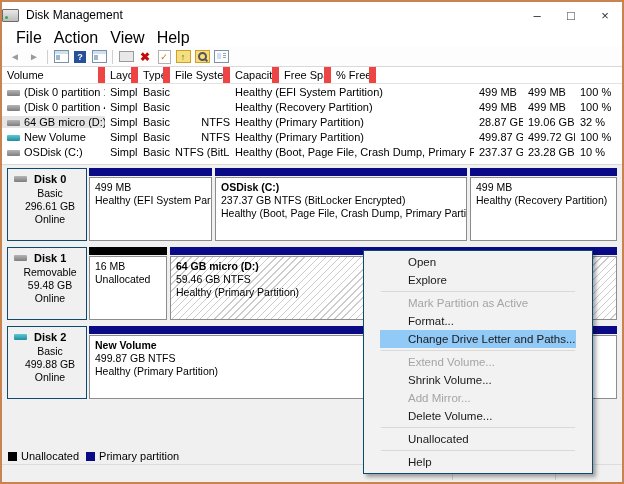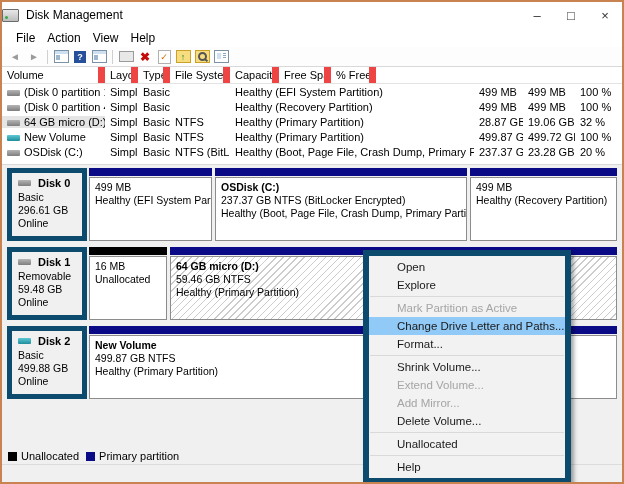--- a/index.html
+++ b/index.html
@@ -8,21 +8,21 @@
 
   
   .titlebar { height:26px; display:flex; align-items:center; background:#fff; flex:0 0 auto; }
   .app-icon { width:15px; height:11px; border:1px solid #6b6b6b; background:linear-gradient(#e8e8e8,#bdbdbd); border-radius:1px; position:relative; margin-right:7px; }
   .app-icon::after { content:""; position:absolute; left:2px; bottom:2px; width:3px; height:3px; background:#2fae3d; border-radius:50%; }
   .title-text { font-size:12px; color:#000; }
   .win-controls { margin-left:auto; display:flex; height:100%; }
   .win-btn { width:34px; display:flex; align-items:center; justify-content:center; font-size:13px; color:#333; }
 
   
-  .menubar { height:19px; display:flex; align-items:center; padding-left:8px; font-size:12px; color:#000; flex:0 0 auto; background:#fff; }
+  .menubar { height:19px; display:flex; align-items:center; padding-left:8px; font-size:16px; color:#000; flex:0 0 auto; background:#fff; }
   .menu-item { padding:0 6px; }
 
   
   .toolbar { height:19px; display:flex; align-items:center; padding-left:5px; gap:3px; background:#fdfdfd; border-bottom:1px solid #d9d9d9; flex:0 0 auto; }
   .tb-sep { width:1px; height:14px; background:#d0d0d0; margin:0 2px; }
   .tb-ic { display:flex; align-items:center; justify-content:center; width:16px; height:15px; font-size:11px; }
   .arrow-gray { color:#9a9a9a; font-size:10px; }
   .mini-win { width:13px; height:11px; border:1px solid #7a92a3; background:#fff; position:relative; }
   .mini-win::before { content:""; position:absolute; left:0; top:0; right:0; height:3px; background:#cfe0f0; }
   .mini-win::after { content:""; position:absolute; left:1px; top:4px; width:4px; height:5px; background:#9db8cc; }
@@ -37,29 +37,29 @@
   .details-ic { width:13px; height:11px; border:1px solid #7a92a3; background:#fff; position:relative; }
   .details-ic::before { content:""; position:absolute; left:2px; top:2px; width:4px; height:6px; background:#cfe0f0; }
   .details-ic::after { content:""; position:absolute; left:8px; top:2px; width:3px; height:1px; box-shadow:0 2px 0 #8aa7c0, 0 4px 0 #8aa7c0; background:#8aa7c0; }
 
   
   .vol-table { height:97px; background:#fff; font-size:11px; flex:0 0 auto; overflow:hidden; }
   .vt-row { display:flex; height:15px; align-items:center; white-space:nowrap; }
   .vt-head { border-bottom:1px solid #e3e3e3; height:16px; }
   .vt-head .vt-cell { border-right:7px solid #ef4444; height:100%; display:flex; align-items:center; }
   .vt-cell { padding-left:5px; overflow:hidden; box-sizing:border-box; flex:0 0 auto; }
-  .c-vol{width:103px;} .c-lay{width:33px;} .c-typ{width:32px;} .c-fs{width:60px;} .c-st{width:244px;} .c-cap{width:49px;} .c-free{width:52px;} .c-pct{width:45px;}
+  .c-vol{width:103px;} .c-lay{width:33px;} .c-typ{width:32px;} .c-fs{width:60px;text-align:right;} .c-st{width:244px;} .c-cap{width:49px;} .c-free{width:52px;} .c-pct{width:45px;}
   .vt-cell.sel { background:#e5e5e5; }
   .disk-glyph { display:inline-block; width:13px; height:6px; border-radius:1px; background:linear-gradient(#b5b5b5,#7e7e7e); margin-right:4px; vertical-align:middle; }
   .disk-glyph.teal { background:linear-gradient(#5ec8d4,#1f8d9c); }
 
   
   .graphical { flex:1 1 auto; background:#f0f0f0; border-top:1px solid #d9d9d9; padding-top:3px; overflow:hidden; }
   .disk-row { display:flex; height:73px; margin:0 5px 6px 5px; }
-  .disk-label { width:80px; flex:0 0 auto; border:5px solid #0c4a6e; background:#f0f0f0; box-sizing:border-box; padding:4px 0 8px 6px; }
+  .disk-label { width:80px; flex:0 0 auto; border:1px solid #0c4a6e; background:#f0f0f0; box-sizing:border-box; padding:4px 0 8px 6px;text-align:center; }
   .dl-name { font-size:11px; font-weight:bold; display:flex; align-items:center; gap:3px; margin-bottom:2px; }
   .dl-line { font-size:10.5px; line-height:13px; color:#000; }
   .disk-parts { flex:1 1 auto; display:flex; gap:3px; margin-left:2px; }
   .part { display:flex; flex-direction:column; box-sizing:border-box; }
   .part-bar { height:8px; flex:0 0 auto; }
   .bar-primary { background:#0a0a86; }
   .bar-unalloc { background:#000; }
   .part-body { flex:1 1 auto; margin-top:1px; border:1px solid #8c8c8c; background:#fff; padding:3px 2px 0 5px; font-size:10.5px; line-height:13px; overflow:hidden; white-space:nowrap; }
   .part-body.hatched { background:repeating-linear-gradient(135deg,#ffffff 0px,#ffffff 4px,#cccccc 4px,#cccccc 5px); }
   .pt-title { font-weight:bold; }
@@ -67,21 +67,21 @@
   
   .legendbar { height:16px; flex:0 0 auto; background:#f0f0f0; display:flex; align-items:center; gap:7px; padding-left:6px; font-size:11px; }
   .swatch { width:9px; height:9px; display:inline-block; }
   .sw-black { background:#000; }
   .sw-navy { background:#0a0a86; }
   .lg-item { display:flex; align-items:center; gap:4px; }
   .statusbar { height:17px; flex:0 0 auto; background:#f0f0f0; border-top:1px solid #dcdcdc; position:relative; }
   .sb-div { position:absolute; top:2px; bottom:2px; width:1px; background:#cfcfcf; }
 
   
-  .ctx-menu { position:absolute; left:361px; top:248px; width:196px; background:#f2f2f2; border:6px solid #0c4a6e; box-shadow:3px 3px 4px rgba(0,0,0,0.35); padding:2px 0; z-index:10; }
+  .ctx-menu { position:absolute; left:361px; top:248px; width:196px; background:#f2f2f2; border:1px solid #0c4a6e; box-shadow:3px 3px 4px rgba(0,0,0,0.35); padding:2px 16px; z-index:10; }
   .ctx-item { height:18px; line-height:18px; padding-left:28px; font-size:11.5px; color:#1a1a1a; white-space:nowrap; }
   .ctx-item.disabled { color:#a5a5a5; }
   .ctx-item.hot { background:#91c9f7; }
   .ctx-sep { border-top:1px solid #d9d9d9; margin:2px 1px; }
 </style>
 </head>
 <body>
 
 <div class="frame">
 
@@ -194,21 +194,21 @@
     </div>
 
     <div class="vt-row">
       <span class="vt-cell c-vol"><span class="disk-glyph"></span><span>OSDisk (C:)</span></span>
       <span class="vt-cell c-lay">Simple</span>
       <span class="vt-cell c-typ">Basic</span>
       <span class="vt-cell c-fs">NTFS (BitLo...</span>
       <span class="vt-cell c-st">Healthy (Boot, Page File, Crash Dump, Primary Partition)</span>
       <span class="vt-cell c-cap">237.37 GB</span>
       <span class="vt-cell c-free">23.28 GB</span>
-      <span class="vt-cell c-pct">20 %</span>
+      <span class="vt-cell c-pct">10 %</span>
     </div>
   </div>
 
   <div class="graphical">
 
     <div class="disk-row">
       <div class="disk-label">
         <div class="dl-name">
             <span class="disk-glyph"></span>
             <span>Disk 0</span>
@@ -310,25 +310,25 @@
   <div class="statusbar">
     <span class="sb-div" style="left:450px;"></span>
     <span class="sb-div" style="left:553px;"></span>
   </div>
 
   <div class="ctx-menu">
     <div class="ctx-item">Open</div>
     <div class="ctx-item">Explore</div>
     <div class="ctx-sep"></div>
     <div class="ctx-item disabled">Mark Partition as Active</div>
+    <div class="ctx-item">Format...</div>
     <div class="ctx-item hot">Change Drive Letter and Paths...</div>
-    <div class="ctx-item">Format...</div>
     <div class="ctx-sep"></div>
+    <div class="ctx-item disabled">Extend Volume...</div>
     <div class="ctx-item">Shrink Volume...</div>
-    <div class="ctx-item disabled">Extend Volume...</div>
     <div class="ctx-item disabled">Add Mirror...</div>
     <div class="ctx-item">Delete Volume...</div>
     <div class="ctx-sep"></div>
     <div class="ctx-item">Unallocated</div>
     <div class="ctx-sep"></div>
     <div class="ctx-item">Help</div>
   </div>
 
 </div>
 

